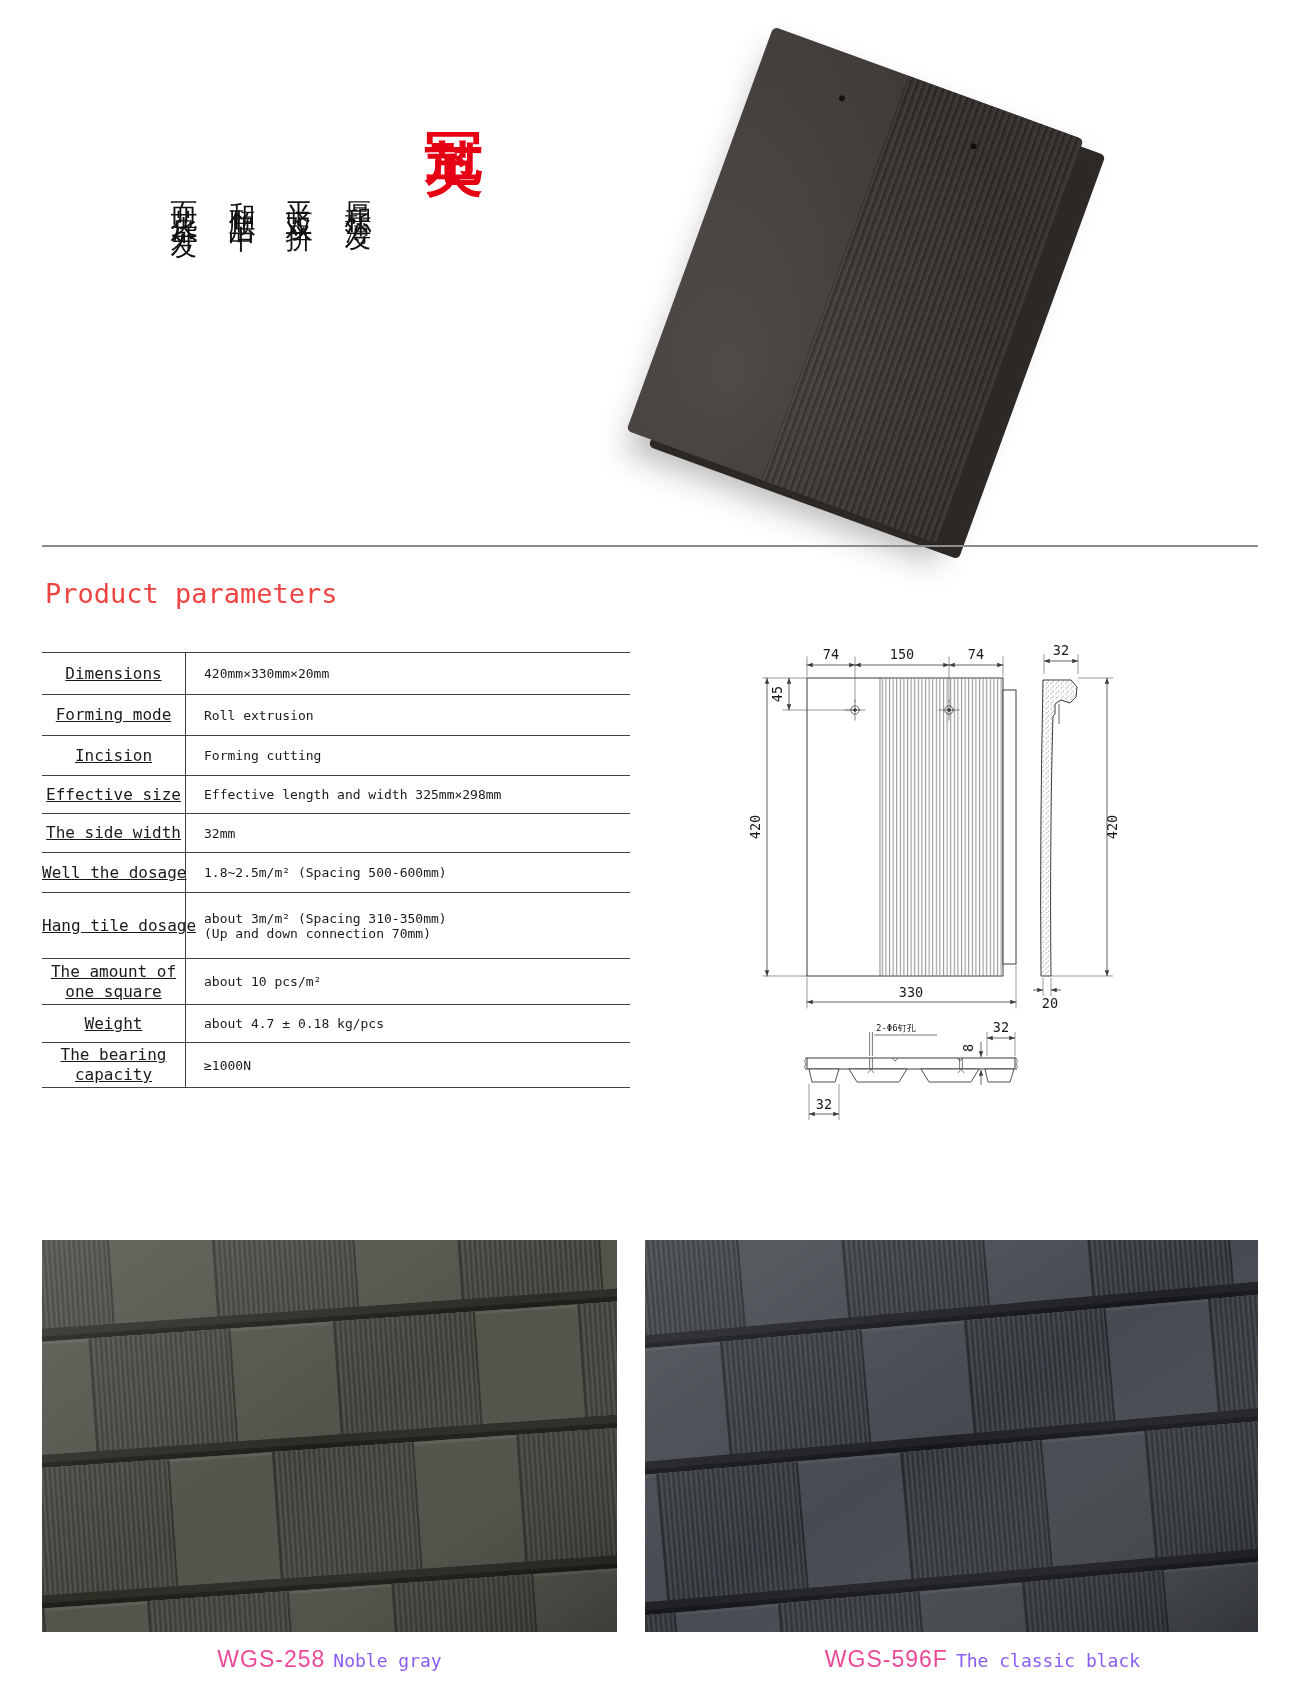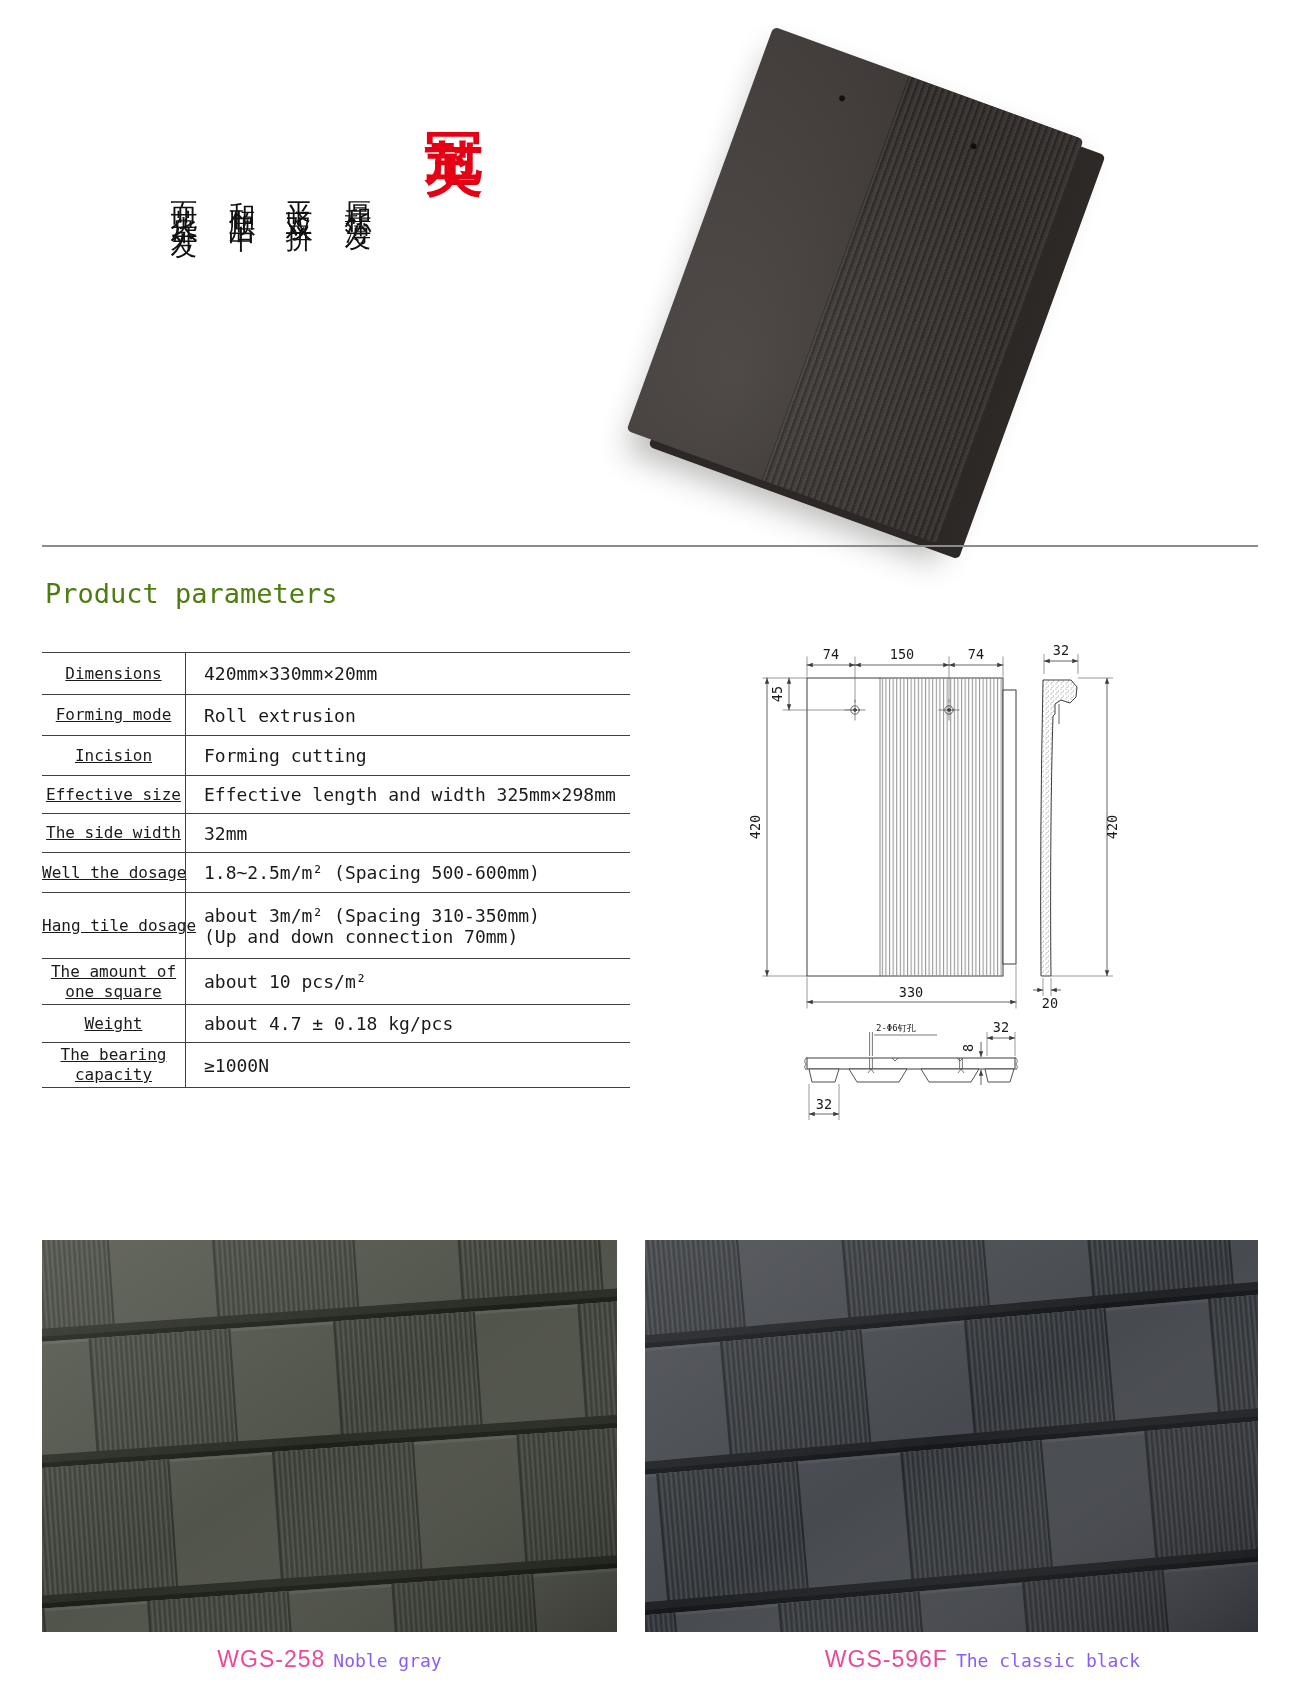--- a/index.html
+++ b/index.html
@@ -25,32 +25,32 @@
     border-left:1px solid #2b2725;border-radius:0 5px 5px 0;}
   .tile-sheen{position:absolute;inset:0;border-radius:5px;
     background:radial-gradient(ellipse at 25% 80%,rgba(255,255,255,.07),rgba(0,0,0,.10) 75%);}
   .hole{position:absolute;width:6px;height:6px;border-radius:50%;
     background:radial-gradient(circle,#120e0c 0 55%,#2e2a28 100%);}
   .h1{left:26%;top:9.5%}.h2{left:68.5%;top:9.5%}
 
   .divider{position:absolute;left:42px;top:545px;width:1216px;height:2px;background:#8c8c8c;}
 
   
-  .section-heading{position:absolute;left:45px;top:578px;font-size:27px;color:#4d7c0f;}
+  .section-heading{position:absolute;left:45px;top:578px;font-size:27px;color:#ef4444;}
 
   
   .params{position:absolute;left:42px;top:652px;width:588px;border-collapse:collapse;
     border-top:1px solid #3f3f3f;border-bottom:1px solid #3f3f3f;table-layout:fixed;}
   .params tr{border-bottom:1px solid #3f3f3f;}
   .params td{vertical-align:middle;}
   td.lbl{width:143px;text-align:center;font-size:16px;line-height:1.25;padding:2px 0;
     border-right:1px solid #3f3f3f;white-space:nowrap;text-decoration:underline;}
   tr.wrap td.lbl{white-space:normal;}
   tr.sm td.lbl{font-size:16px;}
-  td.val{font-size:18px;padding:2px 6px 2px 18px;}
+  td.val{font-size:13px;padding:2px 6px 2px 18px;}
   .val .l2{}
   .r42{height:42px}.r41{height:41px}.r40{height:40px}.r38{height:38px}.r39{height:39px}
   .r66{height:66px}.r46{height:46px}.r44{height:44px}
 
   
   .tech{position:absolute;left:745px;top:628px;}
   .dt{font:13.5px "DejaVu Sans Mono",monospace;fill:#1a1a1a;text-anchor:middle;}
   .dts{font:9px "DejaVu Sans Mono",monospace;fill:#1a1a1a;text-anchor:start;}
 
   

